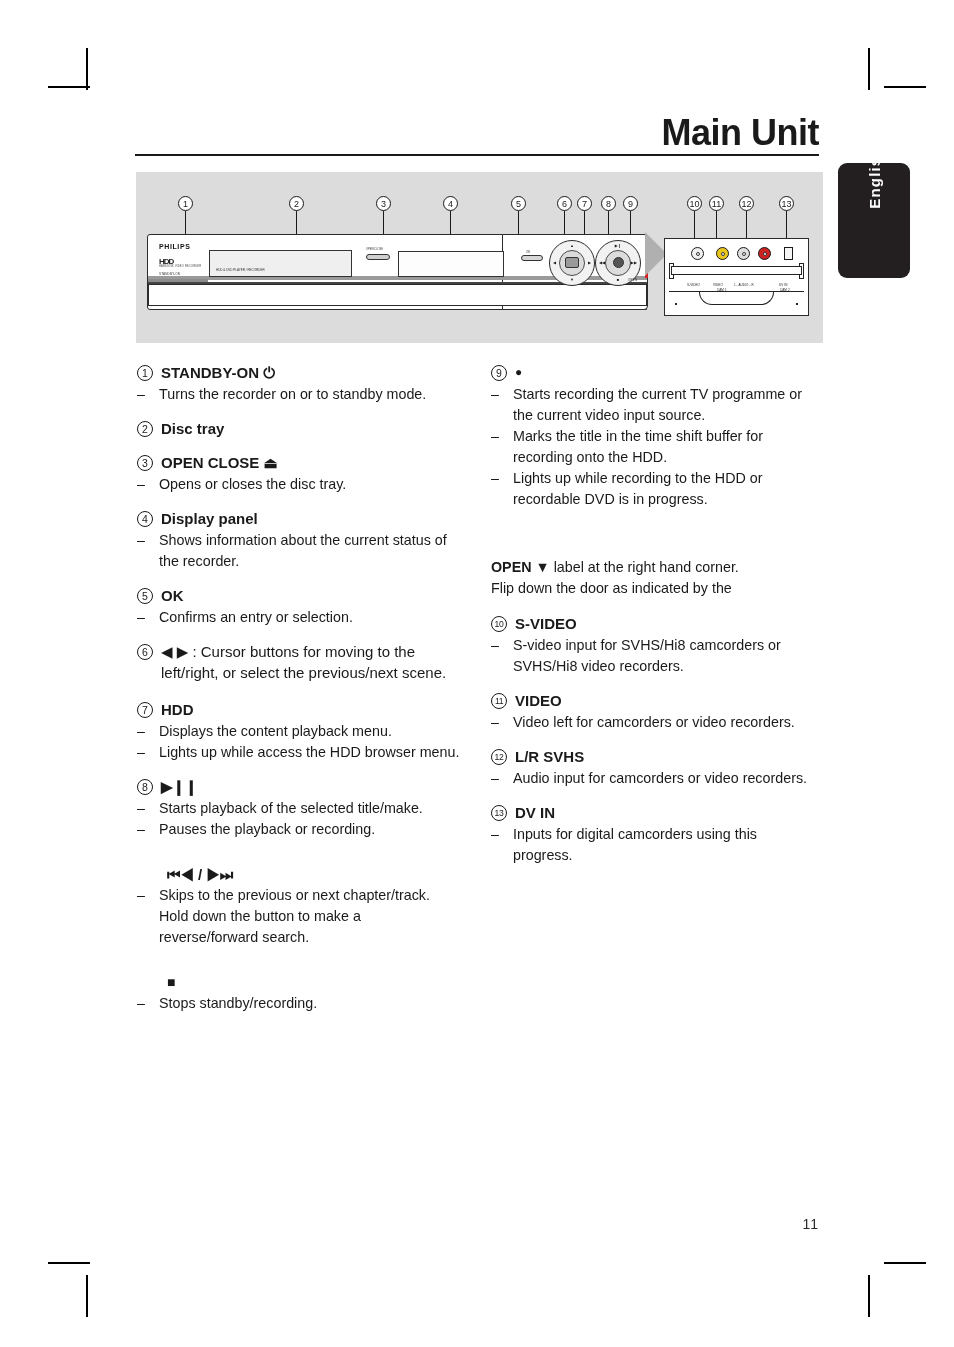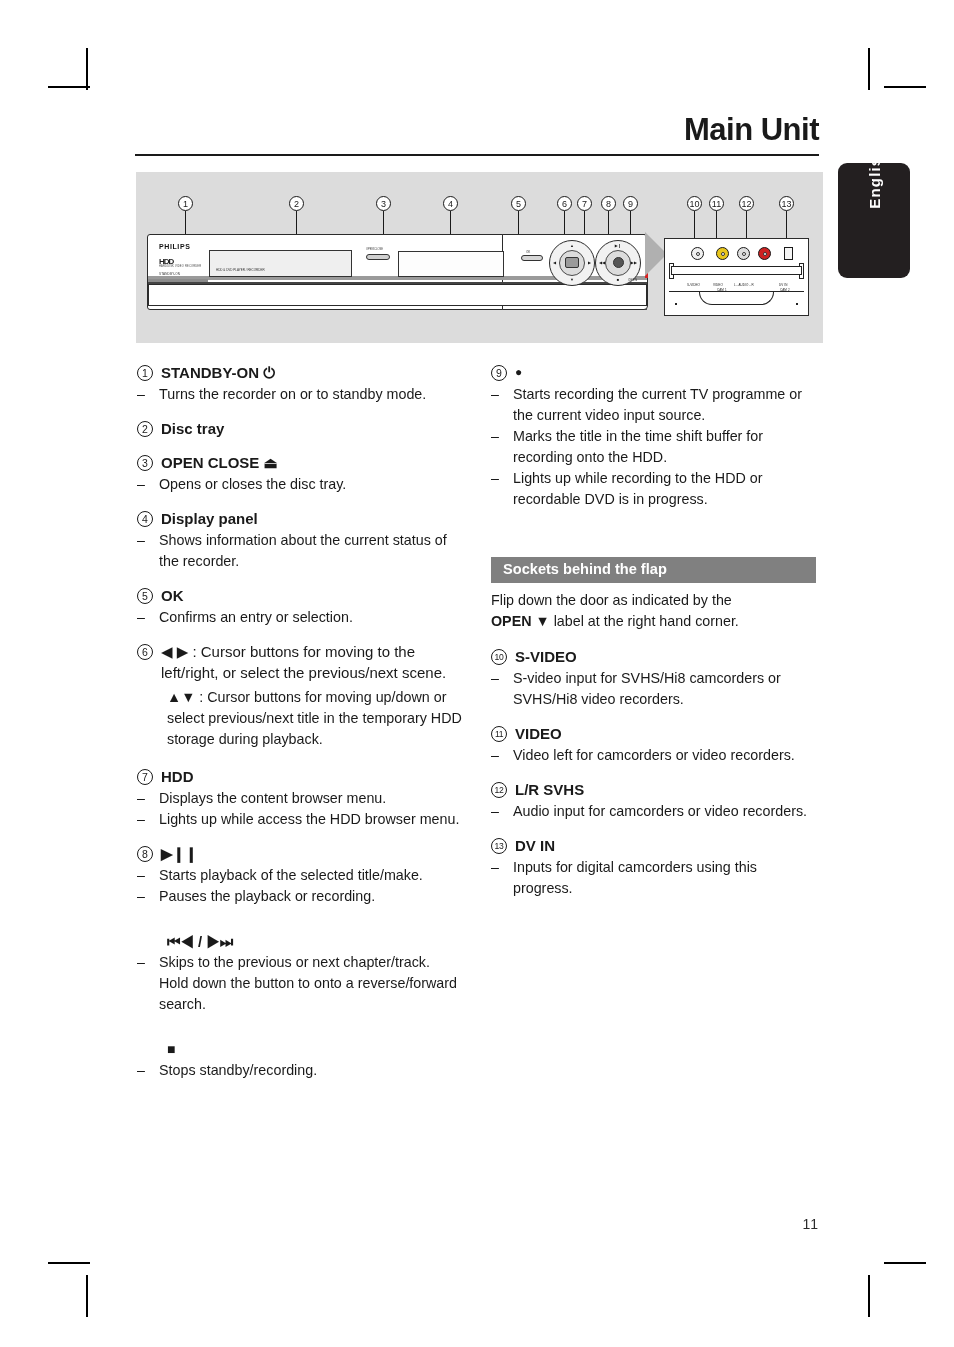--- a/index.html
+++ b/index.html
@@ -19,21 +19,21 @@
   
   .crop { position: absolute; background: #000; }
   .crop.h { height: 2px; width: 42px; }
   .crop.v { width: 2px; height: 42px; }
 
   
   #page-title {
     position: absolute;
     right: 135px;
     top: 112px;
-    font-size: 31px;
+    font-size: 36px;
     font-weight: bold;
     letter-spacing: -0.5px;
     color: #1a1a1a;
   }
   #title-rule {
     position: absolute;
     left: 135px;
     right: 135px;
     top: 154px;
     height: 2px;
@@ -603,31 +603,30 @@
       <div class="dash">–</div>
       <div class="dash-text">Confirms an entry or selection.</div>
     </div>
   </div>
 
   <div class="item">
     <div class="hdr" style="font-weight:normal;">
       <div class="num">6</div>
       <div class="hdr-text">◀ ▶ : Cursor buttons for moving to the left/right, or select the previous/next scene.</div>
     </div>
-    <div class="indent" style="margin-top:4px;">▲▼ : Cursor buttons for moving up/down or select previous/next title in the temporary HDD storage during playback.</div>
   </div>
 
   <div class="item" style="margin-top:16px;">
     <div class="hdr">
       <div class="num">7</div>
       <div class="hdr-text">HDD</div>
     </div>
     <div class="dash-row">
       <div class="dash">–</div>
-      <div class="dash-text">Displays the content browser menu.</div>
+      <div class="dash-text">Displays the content playback menu.</div>
     </div>
     <div class="dash-row">
       <div class="dash">–</div>
       <div class="dash-text">Lights up while access the HDD browser menu.</div>
     </div>
   </div>
 
   <div class="item">
     <div class="hdr">
       <div class="num">8</div>
@@ -640,21 +639,21 @@
     <div class="dash-row">
       <div class="dash">–</div>
       <div class="dash-text">Pauses the playback or recording.</div>
     </div>
 
     <div class="spacer-24"></div>
 
     <div class="indent bold" style="font-size:15px;">⏮◀ / ▶⏭</div>
     <div class="dash-row">
       <div class="dash">–</div>
-      <div class="dash-text">Skips to the previous or next chapter/track.  Hold down the button to onto a reverse/forward search.</div>
+      <div class="dash-text">Skips to the previous or next chapter/track.  Hold down the button to make a reverse/forward search.</div>
     </div>
 
     <div class="spacer-24"></div>
 
     <div class="indent bold" style="font-size:14px;">■</div>
     <div class="dash-row">
       <div class="dash">–</div>
       <div class="dash-text">Stops standby/recording.</div>
     </div>
   </div>
@@ -677,29 +676,28 @@
       <div class="dash-text">Marks the title in the time shift buffer for recording onto the HDD.</div>
     </div>
     <div class="dash-row">
       <div class="dash">–</div>
       <div class="dash-text">Lights up while recording to the HDD or recordable DVD is in progress.</div>
     </div>
   </div>
 
   <div style="height:34px;"></div>
 
-  <div class="banner">Sockets behind the flap</div>
-
-  <div class="item">
-    <div>Flip down the door as indicated by the</div>
+
+  <div class="item">
     <div>
       <span class="bold">OPEN</span>
       <span class="bold">▼</span>
       <span>label at the right hand corner.</span>
     </div>
+    <div>Flip down the door as indicated by the</div>
   </div>
 
   <div class="item" style="margin-top:14px;">
     <div class="hdr">
       <div class="num wide">10</div>
       <div class="hdr-text">S-VIDEO</div>
     </div>
     <div class="dash-row">
       <div class="dash">–</div>
       <div class="dash-text">S-video input for SVHS/Hi8 camcorders or SVHS/Hi8 video recorders.</div>

